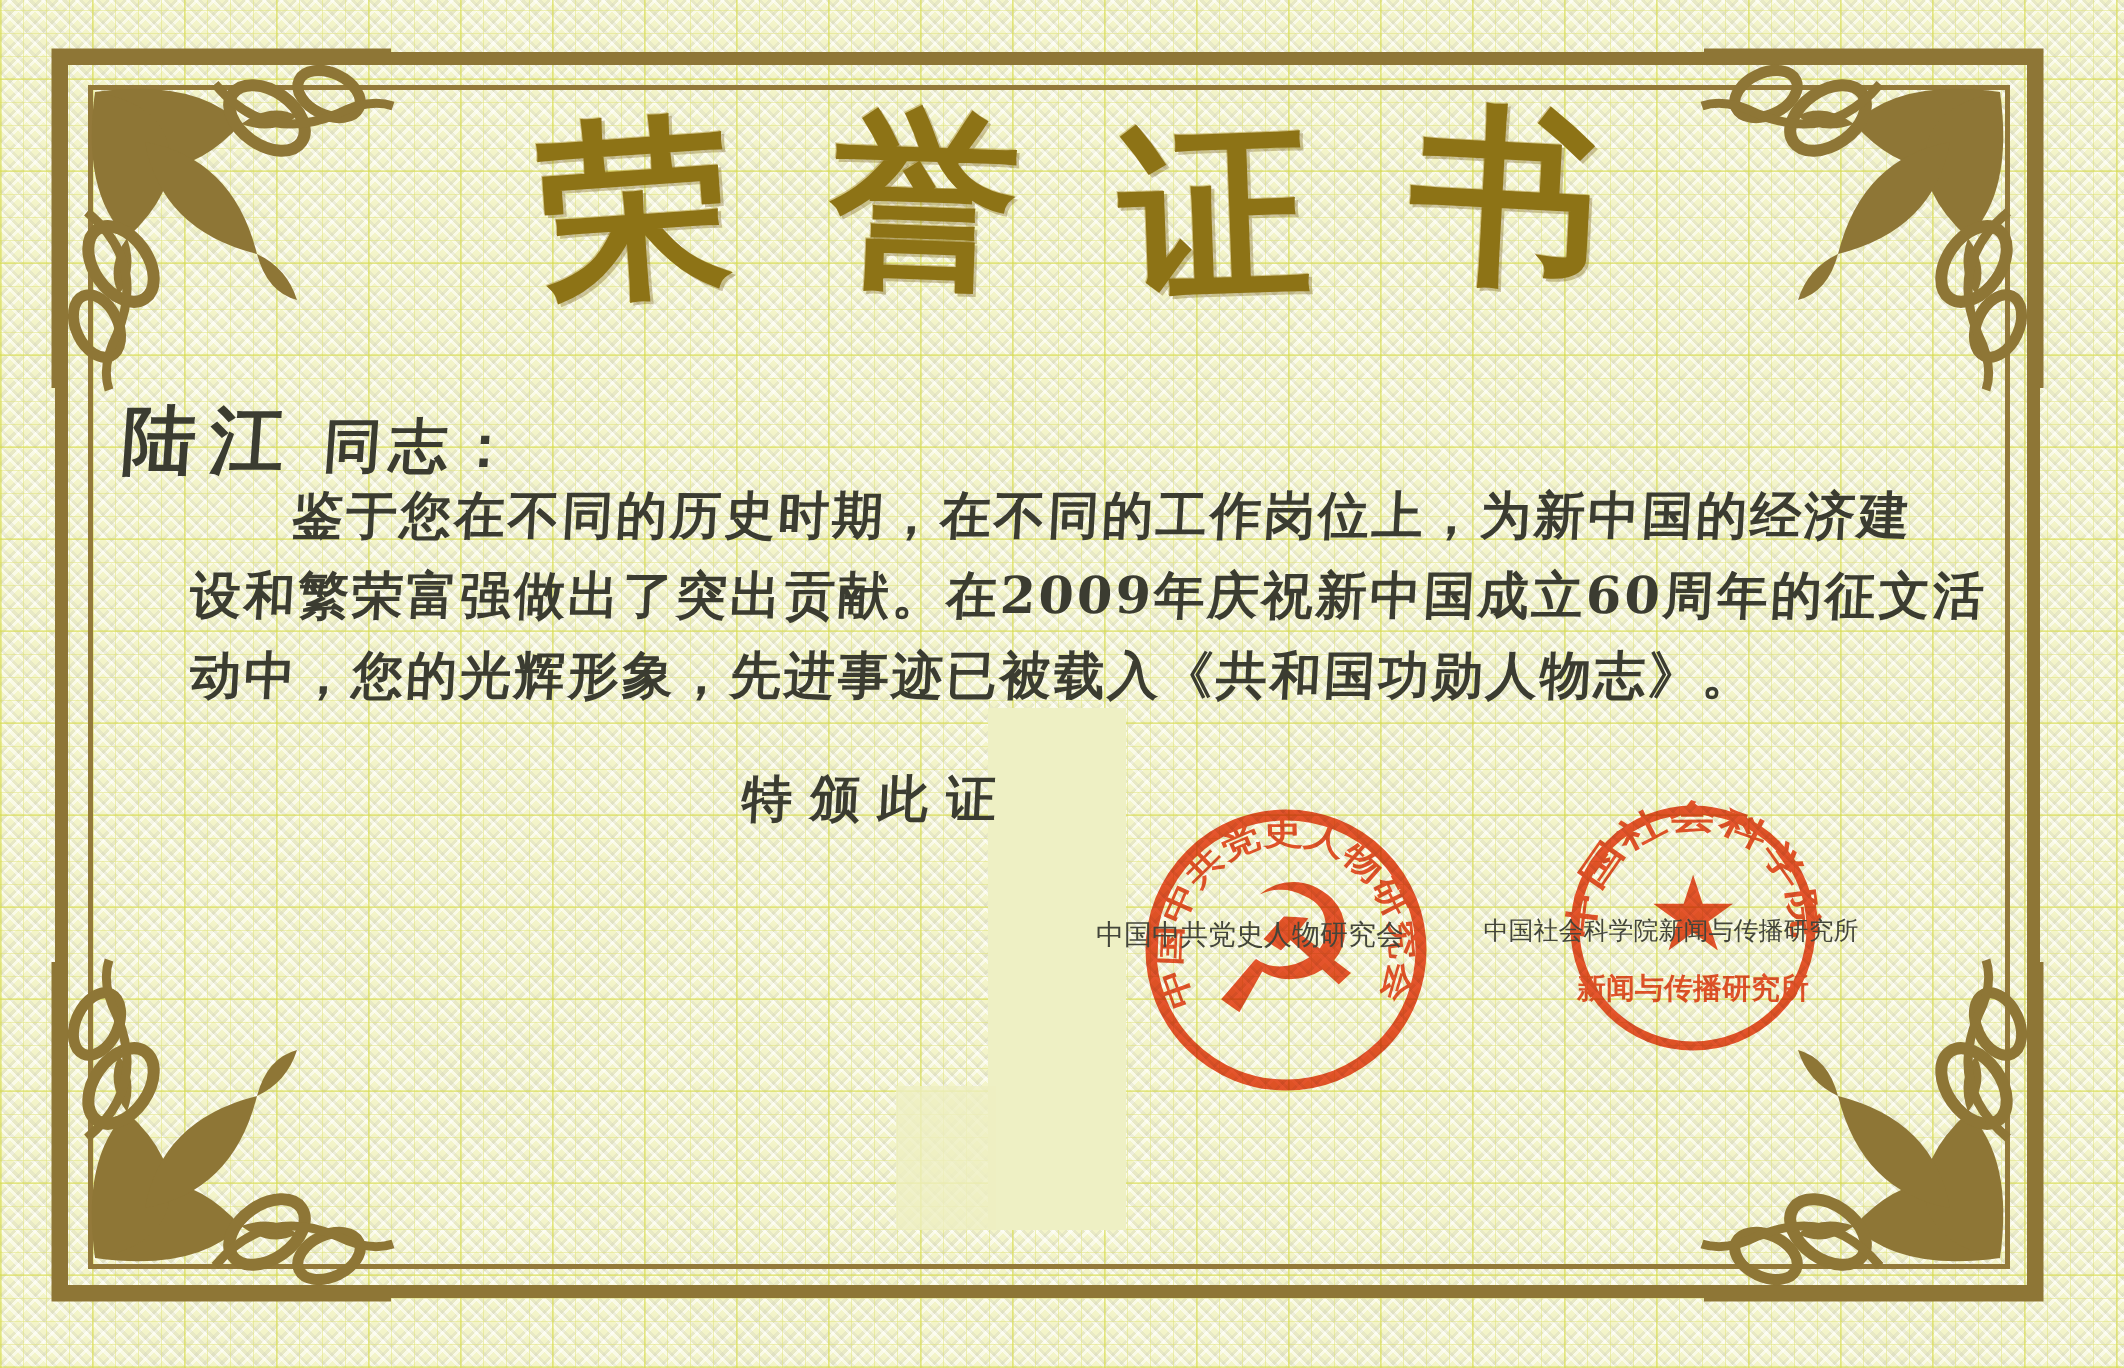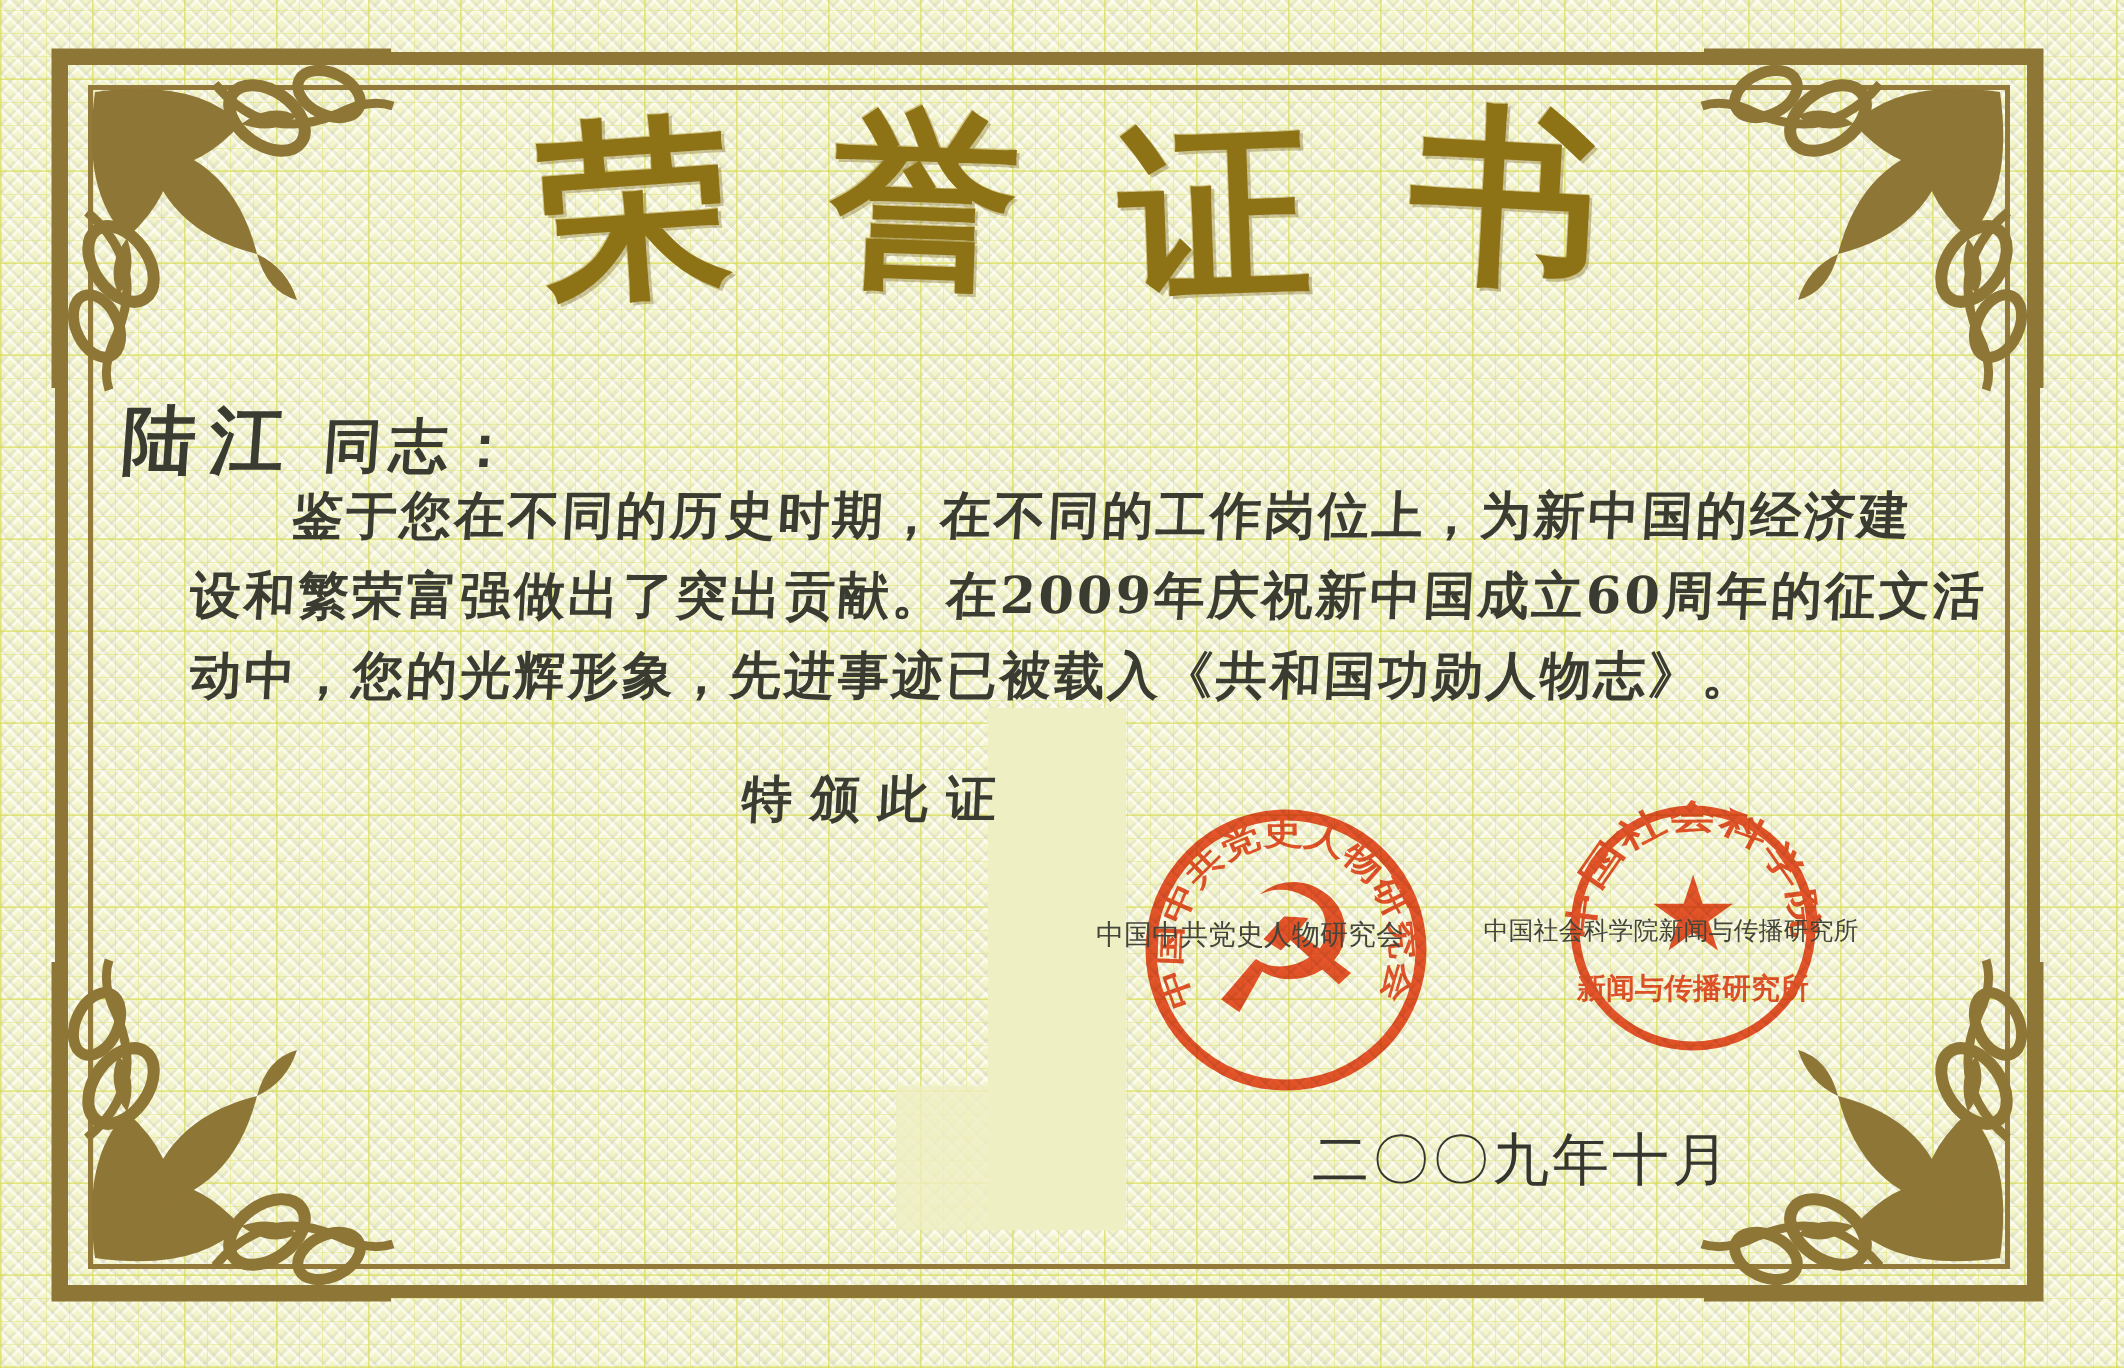--- a/index.html
+++ b/index.html
@@ -203,14 +203,13 @@
       <path id="arc2" d="M 31.5,147.4 A 100,100 0 1 1 228.5,147.4" fill="none"></path>
     </defs>
     <circle cx="130" cy="130" r="118" fill="none" stroke-width="9" stroke="#e8481f"></circle>
     <text font-size="34" font-weight="bold" font-family="DejaVu Sans, sans-serif" fill="#e8481f">
       <textPath href="#arc2" startOffset="6" textLength="336" lengthAdjust="spacingAndGlyphs">中国社会科学院</textPath>
     </text>
     <text x="130" y="152" text-anchor="middle" font-size="104" font-family="DejaVu Sans, sans-serif" fill="#e8481f">★</text>
     <text x="130" y="200" text-anchor="middle" font-size="29" font-weight="bold" font-family="DejaVu Sans, sans-serif" fill="#e8481f">新闻与传播研究所</text>
   </svg>
 
-  <div class="date-line">二〇〇九年十月</div>
 </div>
 
 </body></html>

